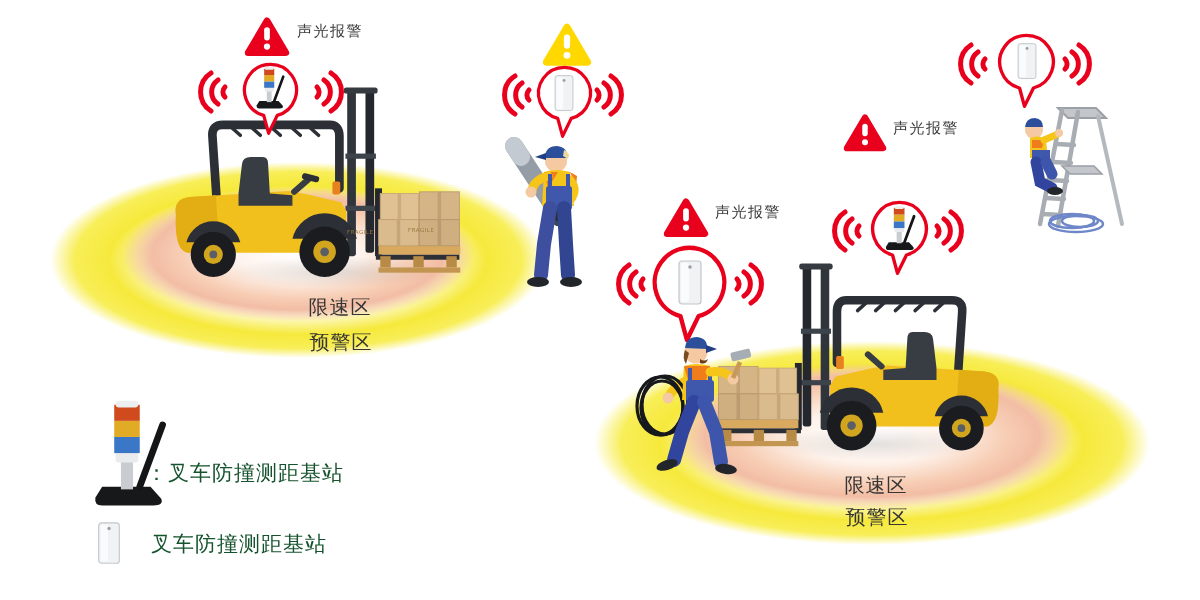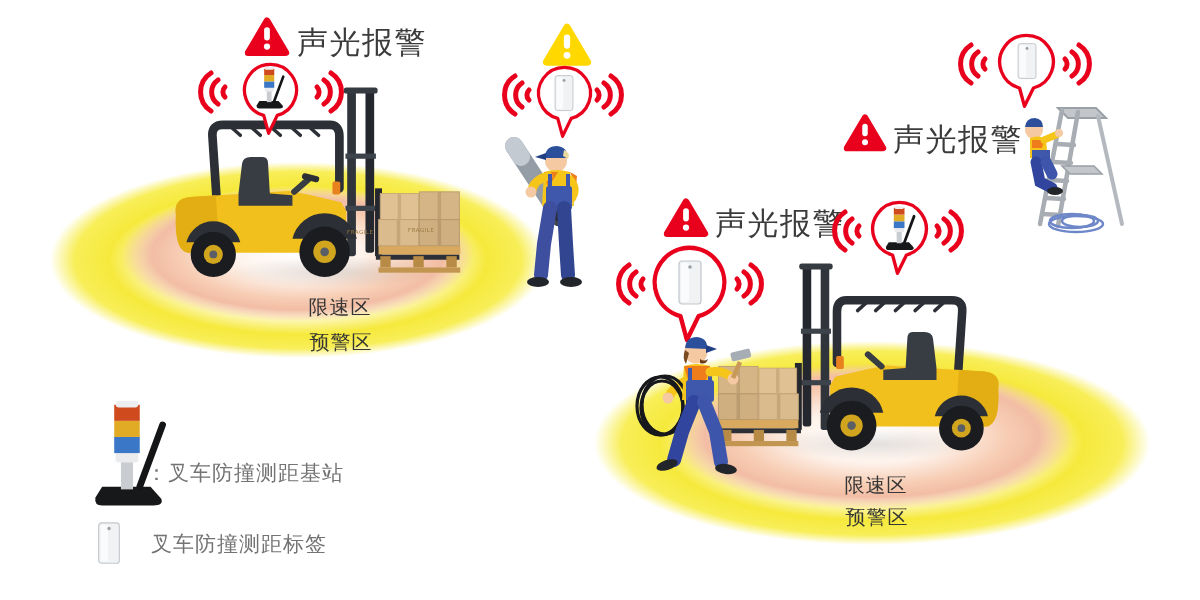--- a/index.html
+++ b/index.html
@@ -1,23 +1,23 @@
 <!DOCTYPE html>
 <html><head>
 <meta charset="utf-8">
 <style>
   * { margin:0; padding:0; box-sizing:border-box; }
   html,body { width:1200px; height:600px; background:#fff; overflow:hidden;
               font-family:"DejaVu Sans","Liberation Sans",sans-serif; }
   .stage { position:relative; width:1200px; height:600px; background:#fff; }
   .abs  { position:absolute; }
-  .callout-label { font-size:31px; color:#3b3b3b; letter-spacing:1.5px; white-space:nowrap; }
+  .callout-label { font-size:15px; color:#3b3b3b; letter-spacing:1.5px; white-space:nowrap; }
   .zone-label { font-size:20px; color:#353535; letter-spacing:1px; white-space:nowrap;
                 transform:translateX(-50%); }
-  .legend-label { font-size:21px; color:#737373; letter-spacing:1px; white-space:nowrap; }
+  .legend-label { font-size:21px; color:#14532d; letter-spacing:1px; white-space:nowrap; }
   .stamp { font-size:5.5px; color:#97793f; letter-spacing:.5px; }
   .ellipse { border-radius:50%; }
   .zone-outer { background:radial-gradient(closest-side,
      rgba(255,255,255,0) 0%, rgba(255,255,255,0) 50%,
      rgba(252,246,170,.95) 62%, #f6e93c 76%, #f8ee58 90%, rgba(248,238,88,0) 100%); }
   .zone-inner { background:radial-gradient(closest-side,
      #ffffff 0%, #fef3ec 36%, #f7cdb4 66%, #f2bda4 82%, rgba(242,189,164,0) 99%); }
   .shadow { background:radial-gradient(closest-side, rgba(40,40,40,.13), rgba(40,40,40,0) 80%); border-radius:50%; }
   svg { display:block; overflow:visible; }
 </style>
@@ -398,15 +398,15 @@
     <rect x="21" y="5" width="19" height="12" fill="#cf4b1d"></rect>
     <rect x="22" y="2" width="17" height="5" rx="2.5" fill="#eceef0"></rect>
   </svg>
   <div class="abs legend-label" style="left:146px;top:459px;">：叉车防撞测距基站</div>
 
   <svg class="abs" style="left:94px;top:521px;" width="30" viewBox="0 0 32 48">
     <rect x="5" y="2" width="22" height="43" rx="3" fill="#f0f2f4" stroke="#c2c7cc" stroke-width="1.2"></rect>
     <rect x="7" y="4" width="8" height="39" rx="2" fill="#fafbfc"></rect>
     <circle cx="16" cy="8" r="1.8" fill="#9aa0a6"></circle>
   </svg>
-  <div class="abs legend-label" style="left:151px;top:530px;">叉车防撞测距标签</div>
+  <div class="abs legend-label" style="left:151px;top:530px;">叉车防撞测距基站</div>
 
 </div>
 
 </body></html>

